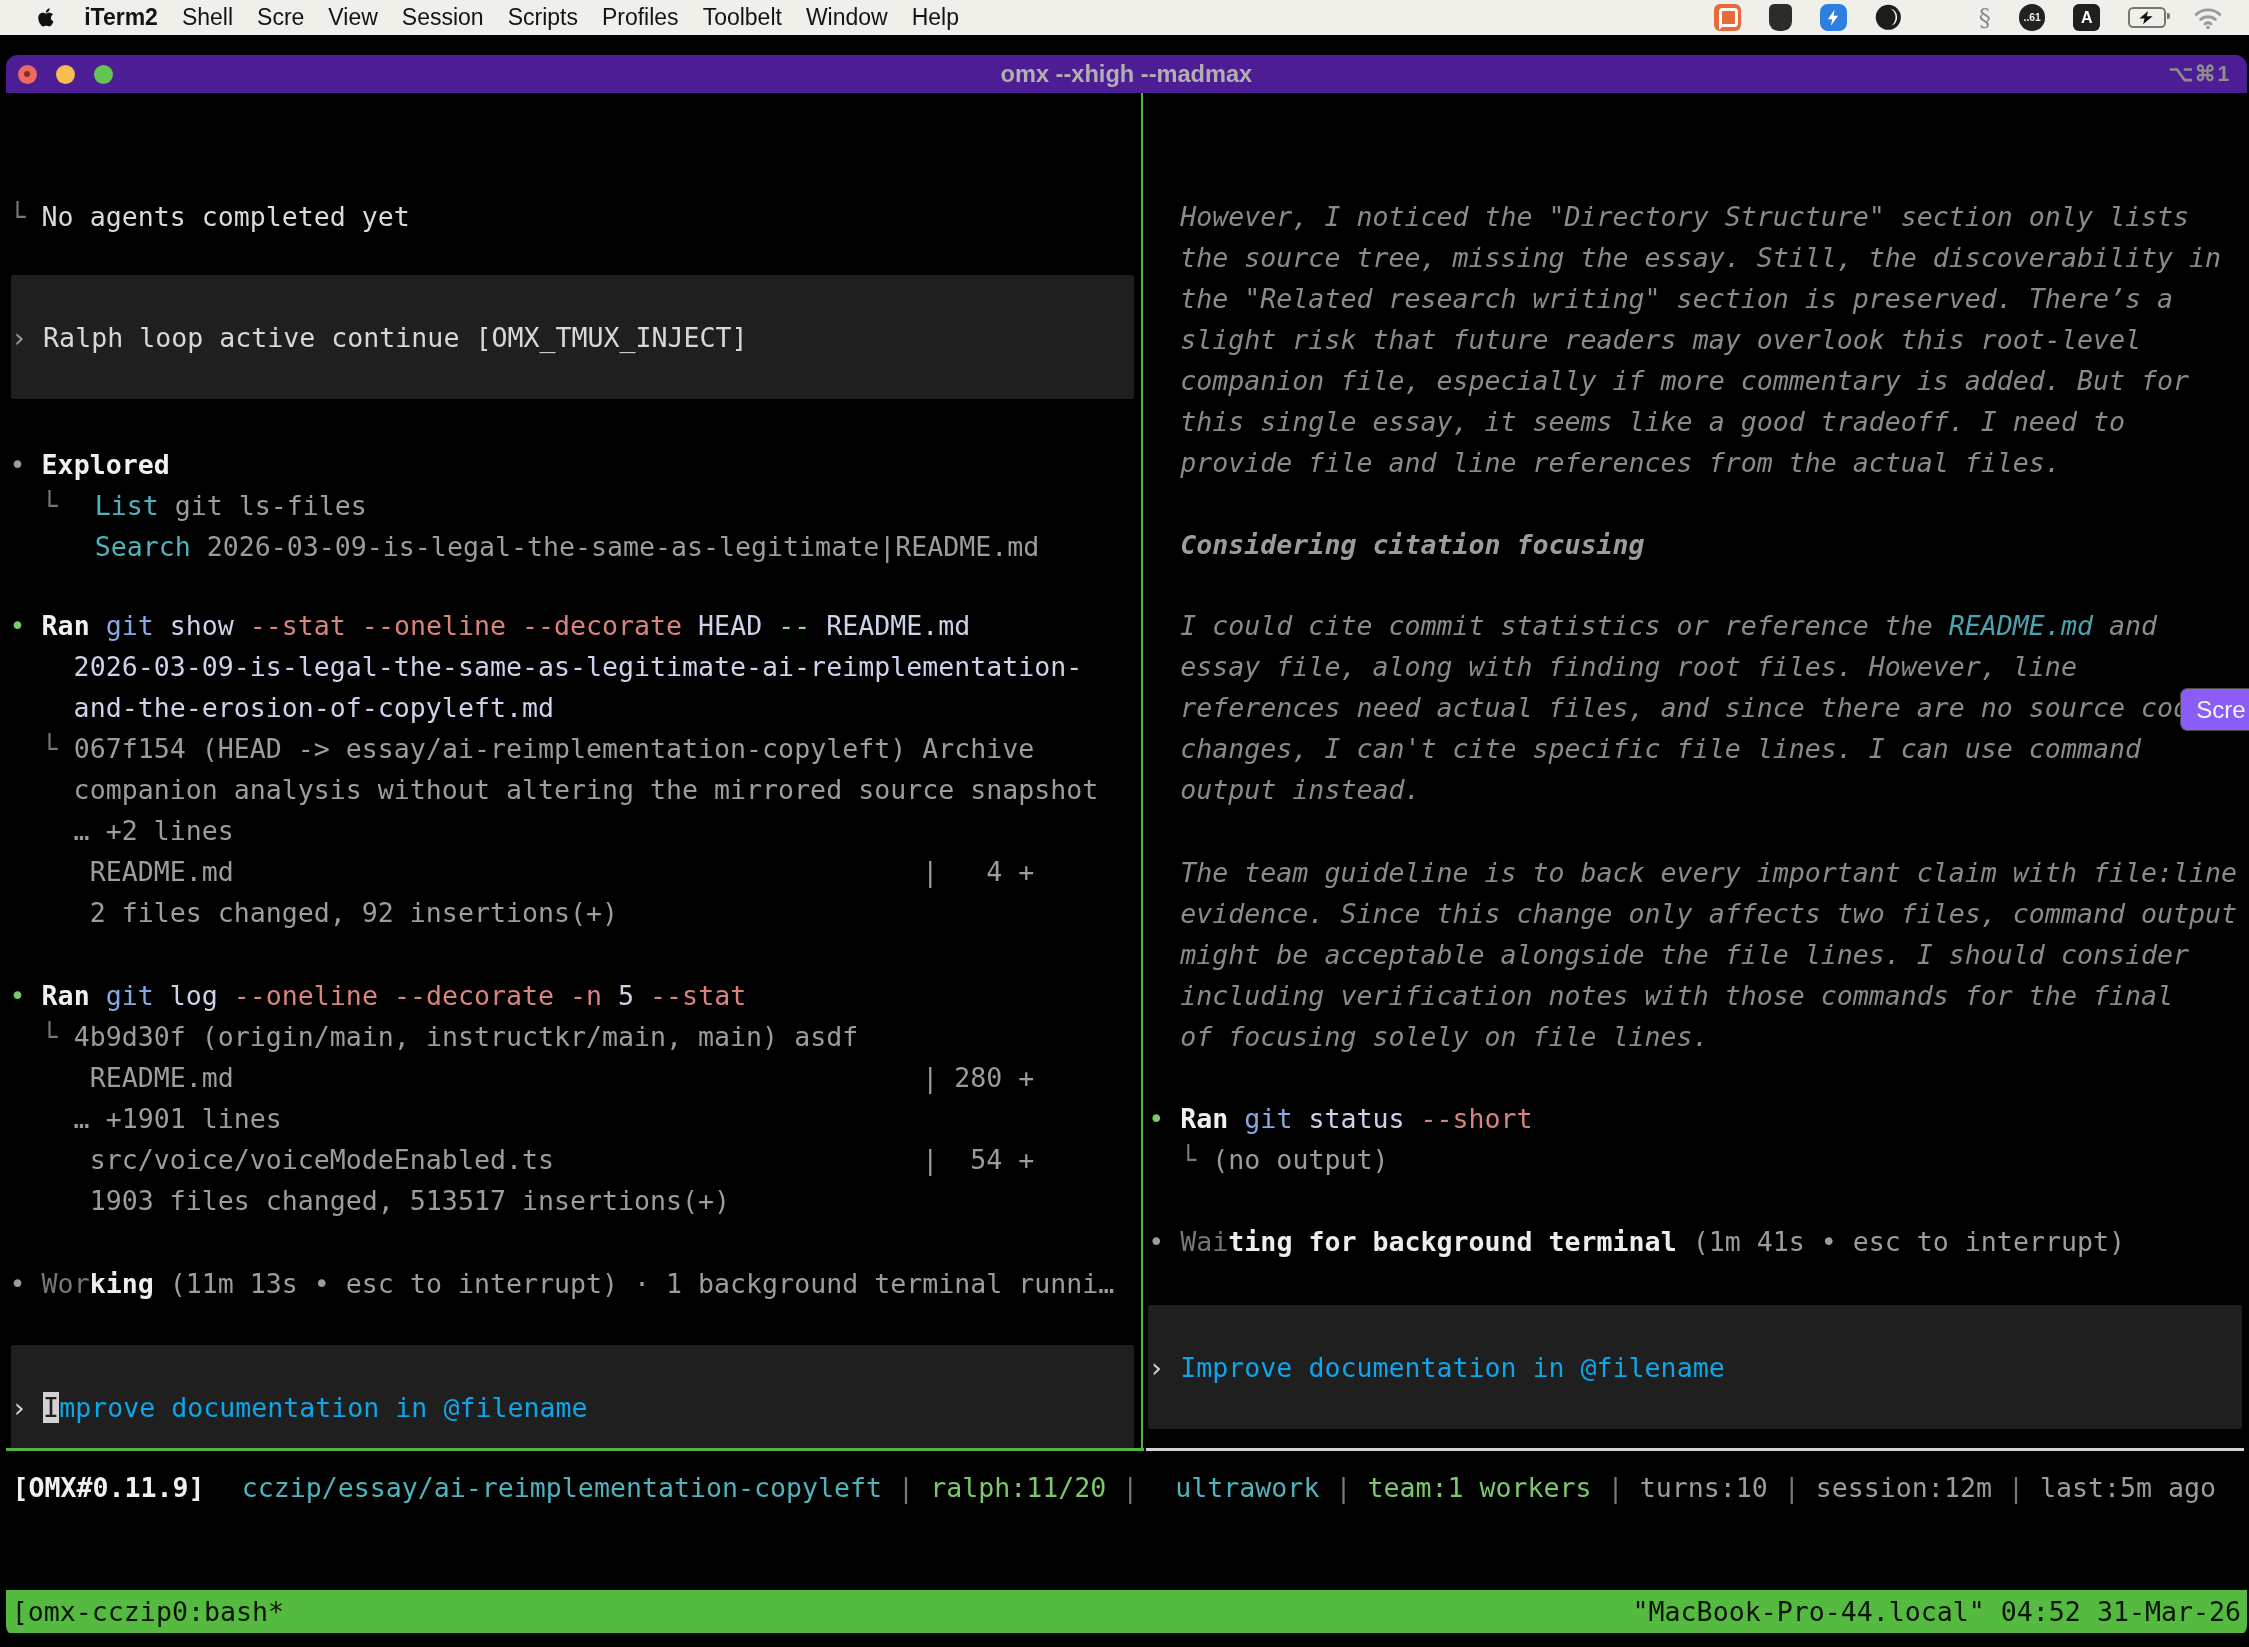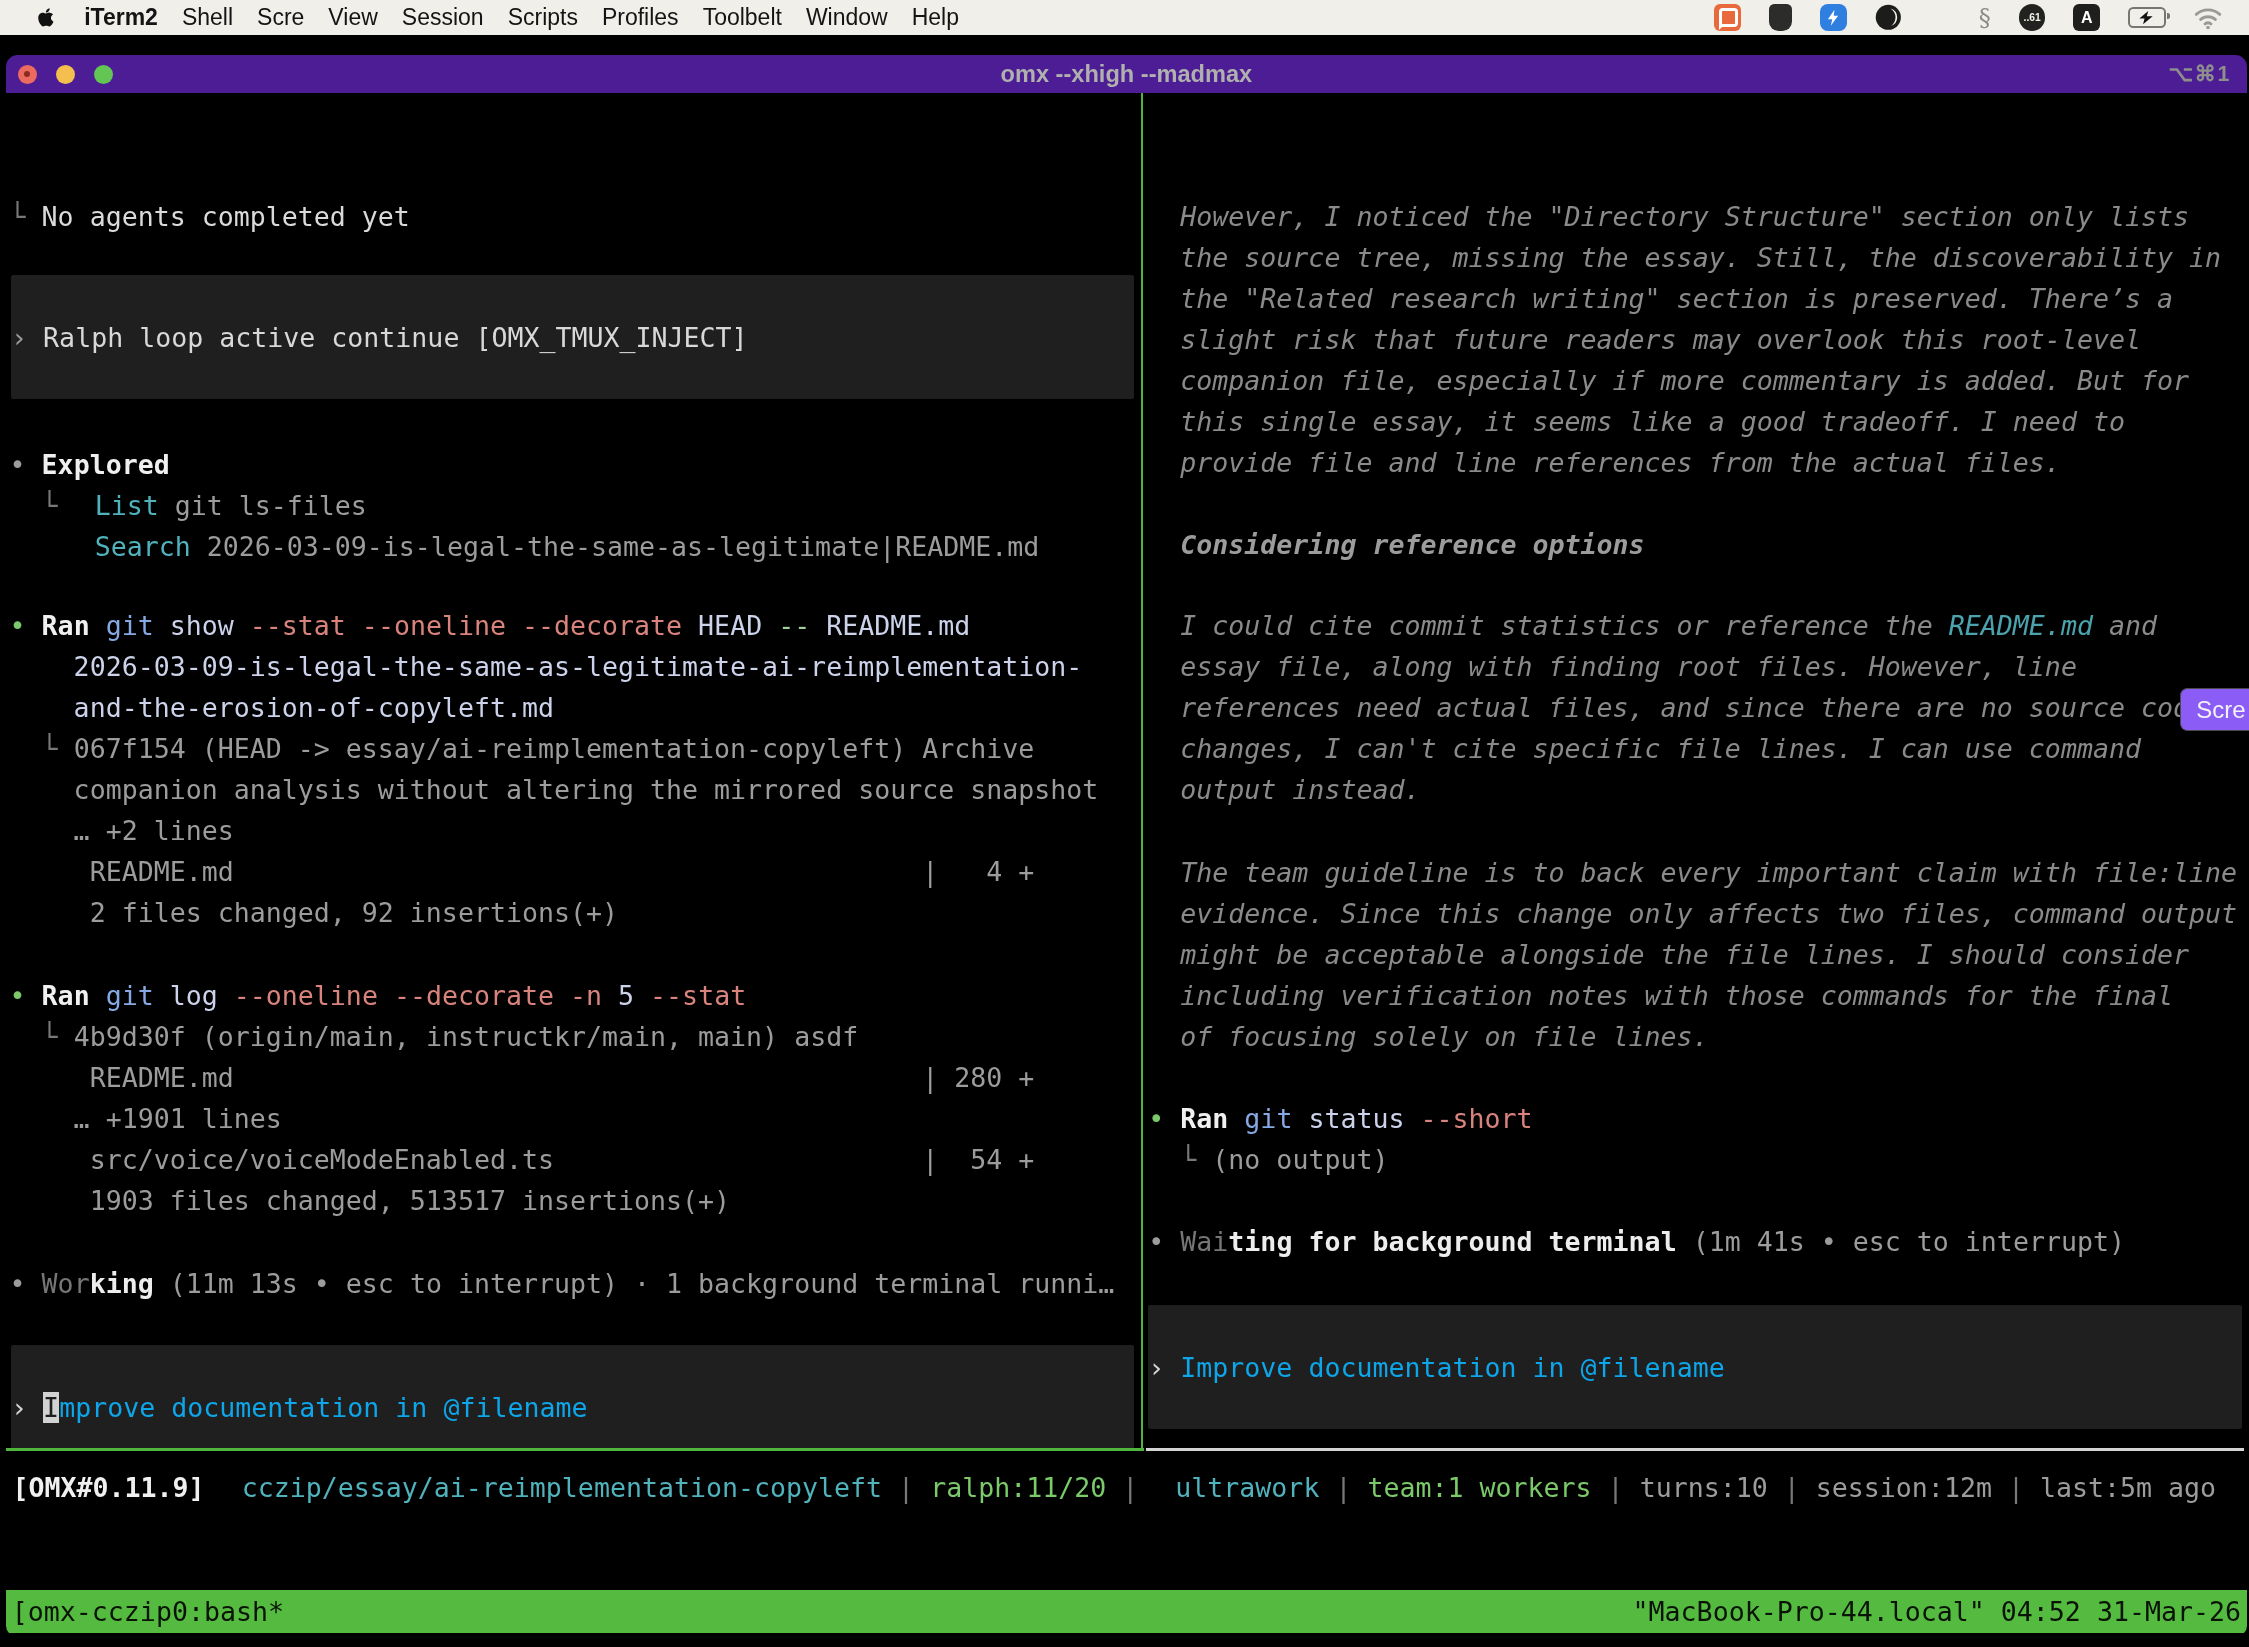--- a/index.html
+++ b/index.html
@@ -209,21 +209,21 @@
       <div class="divider"></div>
       <div class="pane right">
           <div class="tl"><span class="c-th">  However, I noticed the "Directory Structure" section only lists</span></div>
           <div class="tl"><span class="c-th">  the source tree, missing the essay. Still, the discoverability in</span></div>
           <div class="tl"><span class="c-th">  the "Related research writing" section is preserved. There’s a</span></div>
           <div class="tl"><span class="c-th">  slight risk that future readers may overlook this root-level</span></div>
           <div class="tl"><span class="c-th">  companion file, especially if more commentary is added. But for</span></div>
           <div class="tl"><span class="c-th">  this single essay, it seems like a good tradeoff. I need to</span></div>
           <div class="tl"><span class="c-th">  provide file and line references from the actual files.</span></div>
           <div style="height: 41px;"></div>
-          <div class="tl"><span class="c-thb">  Considering reference options</span></div>
+          <div class="tl"><span class="c-thb">  Considering citation focusing</span></div>
           <div style="height: 40px;"></div>
           <div class="tl"><span class="c-th">  I could cite commit statistics or reference the </span><span class="c-lk">README.md</span><span class="c-th"> and</span></div>
           <div class="tl"><span class="c-th">  essay file, along with finding root files. However, line</span></div>
           <div class="tl"><span class="c-th">  references need actual files, and since there are no source code</span></div>
           <div class="tl"><span class="c-th">  changes, I can't cite specific file lines. I can use command</span></div>
           <div class="tl"><span class="c-th">  output instead.</span></div>
           <div style="height: 42px;"></div>
           <div class="tl"><span class="c-th">  The team guideline is to back every important claim with file:line</span></div>
           <div class="tl"><span class="c-th">  evidence. Since this change only affects two files, command output</span></div>
           <div class="tl"><span class="c-th">  might be acceptable alongside the file lines. I should consider</span></div>

